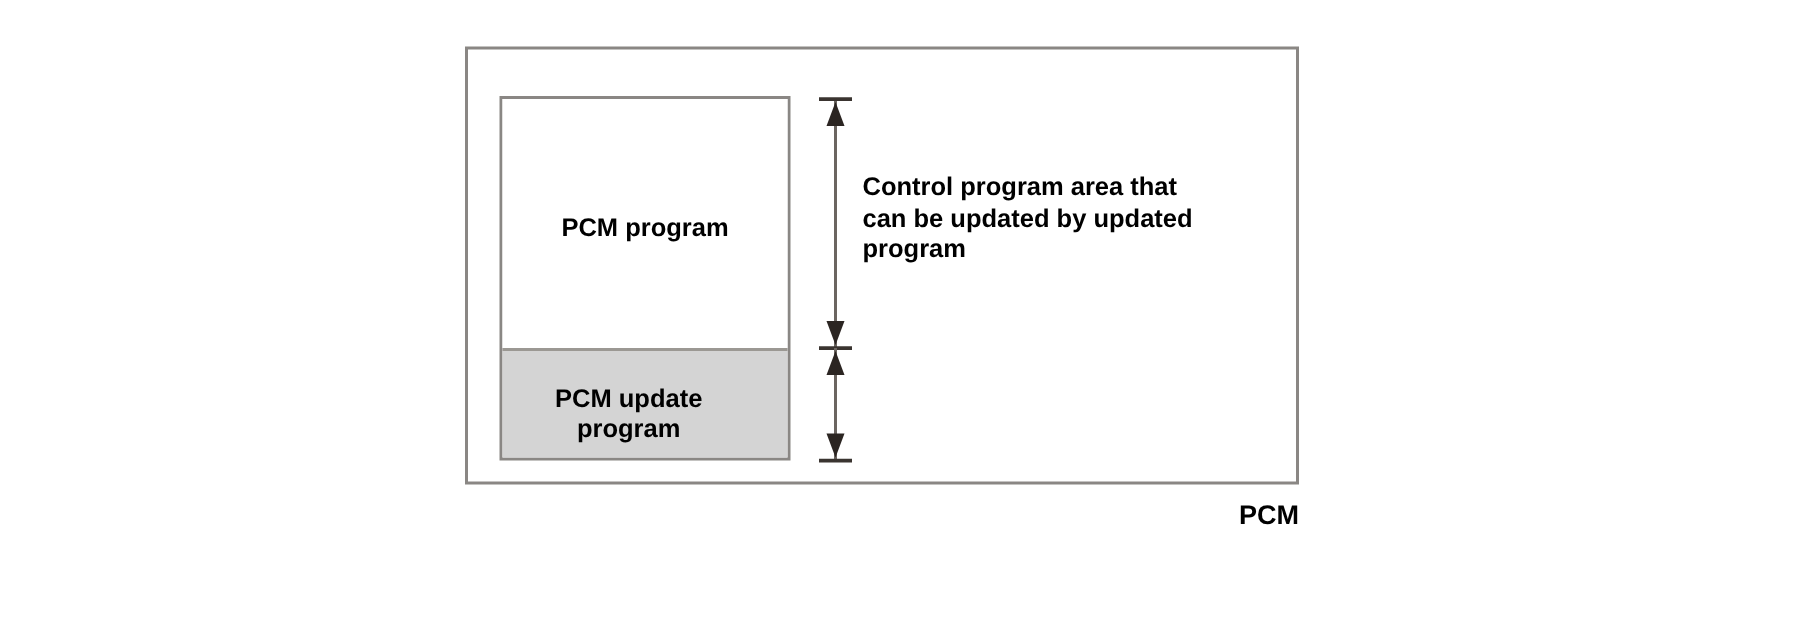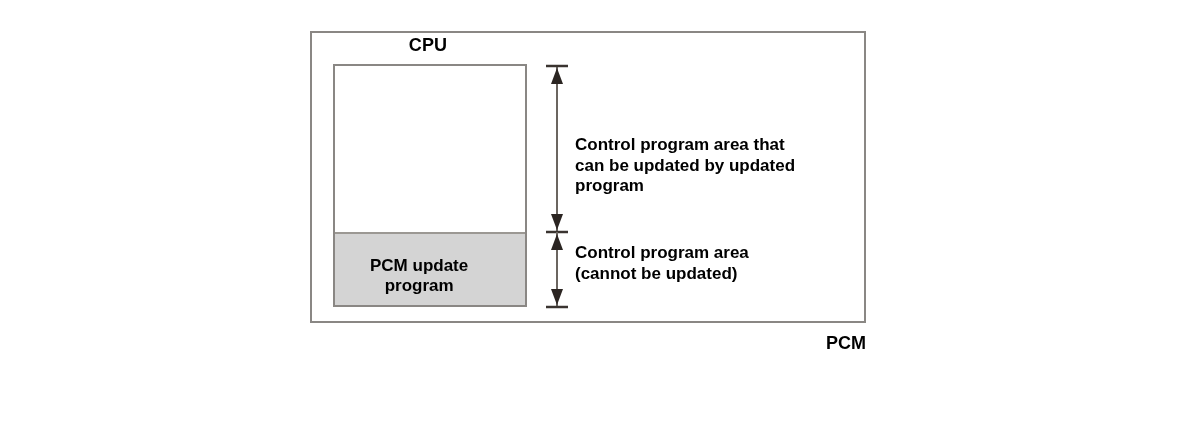--- a/index.html
+++ b/index.html
@@ -115,21 +115,20 @@
     position: absolute;
     font-size: 17px;
     font-weight: bold;
     line-height: 1.22;
     white-space: pre-line;
   }
   .annot-upper {
     left: 575px;
     top: 115px;
     width: 280px;
-    margin-top: 20px;
   }
   .annot-lower {
     left: 575px;
     top: 243px;
     width: 280px;
   }
 
   
   .pcm-caption {
     position: absolute;
@@ -142,23 +141,25 @@
     line-height: 1.1;
   }
 </style>
 </head>
 <body>
 
 <div id="canvas">
 
   <div class="cpu-box"></div>
 
-  <div class="cpu-label">CPU</div>
 
   <div class="mem-box">
+    <div class="mem-upper">
+      <div class="mem-upper-label">PCM program</div>
+    </div>
     <div class="mem-lower">
       <div class="mem-lower-label">PCM update
 program</div>
     </div>
   </div>
 
   <svg class="dim-layer" width="1200" height="429" viewBox="0 0 1200 429">
 
     <g>
       <line x1="557" y1="66" x2="557" y2="232" stroke="#6b6560" stroke-width="2"></line>
@@ -180,18 +181,16 @@
       <polygon points="557,305 551,289 563,289" fill="#2b2522"></polygon>
 
       <line x1="546" y1="307" x2="568" y2="307" stroke="#3a3430" stroke-width="2.5"></line>
     </g>
   </svg>
 
   <div class="annot annot-upper">Control program area that
 can be updated by updated
 program</div>
 
-  <div class="annot annot-lower">Control program area
-(cannot be updated)</div>
 
   <div class="pcm-caption">PCM</div>
 
 </div>
 
 </body></html>

